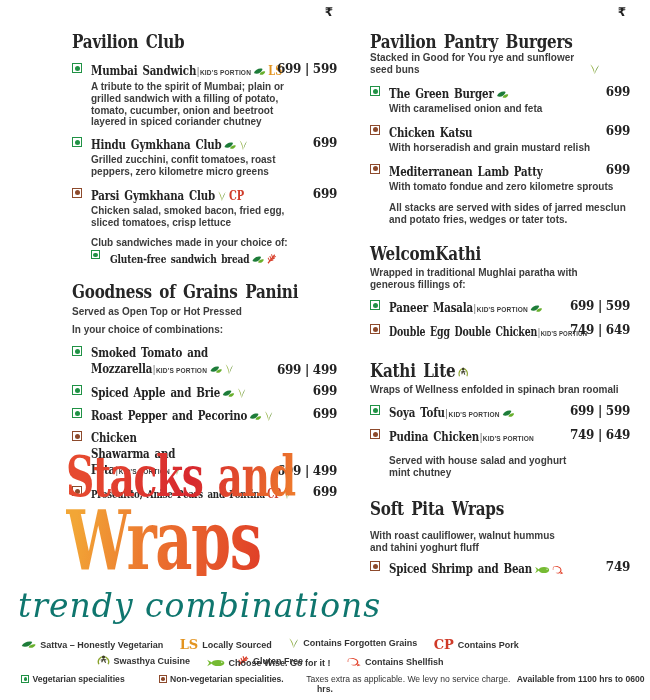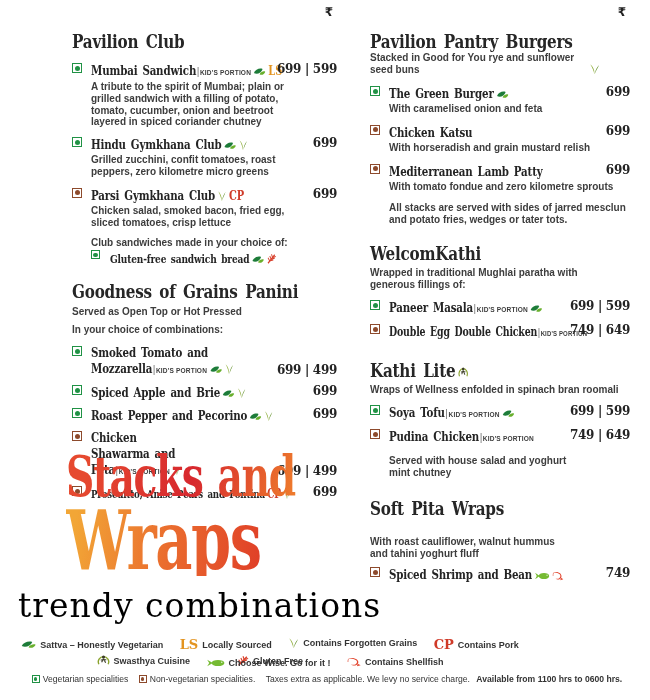--- a/index.html
+++ b/index.html
@@ -34,28 +34,28 @@
 .ic-grains{width:11px;height:12px;vertical-align:-2px}
 .ic-gluten{width:12px;height:12px;vertical-align:-2px}
 .ic-fish{width:18px;height:8px}
 .ic-shrimp{width:14px;height:10px;vertical-align:-2px}
 .ic-swasthya{width:13px;height:13px;vertical-align:-2px}
 .code{font-family:"DejaVu Serif",serif;font-weight:700;font-size:12px;margin-left:3px}
 .code.ls{color:#e39420}.code.cp{color:#cf3a28}
 #promo{position:absolute;left:66px;top:450px;width:330px}
 .promo1{font-family:"DejaVu Serif",serif;font-weight:700;font-size:56px;line-height:52px;letter-spacing:-2px;word-spacing:4px;transform:scaleX(.7);transform-origin:0 0;white-space:nowrap;background:linear-gradient(110deg,#e6492f 10%,#d7282e 55%,#ef7f2c 100%);-webkit-background-clip:text;background-clip:text;color:transparent}
 .promo2{font-family:"DejaVu Serif",serif;font-weight:700;font-size:82px;line-height:72px;letter-spacing:-2px;transform:scaleX(.7);transform-origin:0 0;white-space:nowrap;margin-top:2px;background:linear-gradient(105deg,#f2a636 5%,#ea6c2e 45%,#dd3326 95%);-webkit-background-clip:text;background-clip:text;color:transparent}
-.tagline{font-family:"DejaVu Serif",serif;font-size:33px;color:#000000;letter-spacing:1px;margin:10px 0 16px -48px;white-space:nowrap}
+.tagline{font-family:"DejaVu Serif",serif;font-style:italic;font-size:33px;color:#0f766e;letter-spacing:1px;margin:10px 0 16px -48px;white-space:nowrap}
 #legend1,#legend2{position:absolute;left:0;width:540px;text-align:center}
 #legend1{top:635px}#legend2{top:653px}
 .lg{display:inline-flex;align-items:center;gap:4px;margin:0 6px;font-size:9px;font-weight:700;color:#333}
 .lg .code{font-size:13px;margin:0}
 #footline{position:absolute;left:0;width:650px;top:674px;text-align:center;font-size:8.6px;color:#333}
 #footline b{font-weight:700}
-#footline .seg{margin:0 4px;font-weight:400}
+#footline .seg{margin:0 16px;font-weight:700}
 #footline .plain{font-weight:400;margin:0 4px}
 .fmark{display:inline-block;width:8px;height:8px;border:1.3px solid #209245;position:relative;vertical-align:-1px;margin-right:3px}
 .fmark::after{content:"";position:absolute;left:1.1px;top:1.1px;width:3.6px;height:3.6px;border-radius:50%;background:#209245}
 .fmark.nv{border-color:#8d4a2c}.fmark.nv::after{background:#8d4a2c}
 </style>
 </head>
 <body>
 
 <svg width="0" height="0" style="position:absolute" aria-hidden="true">
 <defs>
@@ -256,21 +256,21 @@
 
   <div class="item" style="margin-top:5px">
     <span class="mark nv"></span>
     <span class="title"><span class="iname">Pudina Chicken</span><span class="sep">|</span><span class="portion">KID'S PORTION</span></span>
     <span class="price">749 | 649</span>
   </div>
 
   <div class="txt ind" style="margin-top:9px;max-width:186px">Served with house salad and yoghurt mint chutney</div>
 
   <h2 class="sec" style="margin-top:18px">Soft Pita Wraps</h2>
-  <div class="txt" style="margin-top:17px;max-width:200px">With roast cauliflower, walnut hummus and tahini yoghurt fluff</div>
+  <div class="txt" style="margin-top:11px;max-width:200px">With roast cauliflower, walnut hummus and tahini yoghurt fluff</div>
 
 
   <div class="item" style="margin-top:5px">
     <span class="mark nv"></span>
     <span class="title"><span class="iname">Spiced Shrimp and Bean</span><svg class="ic ic-fish">
           <use href="#sym-fish"></use>
         </svg><svg class="ic ic-shrimp">
           <use href="#sym-shrimp"></use>
         </svg></span>
     <span class="price">749</span>

